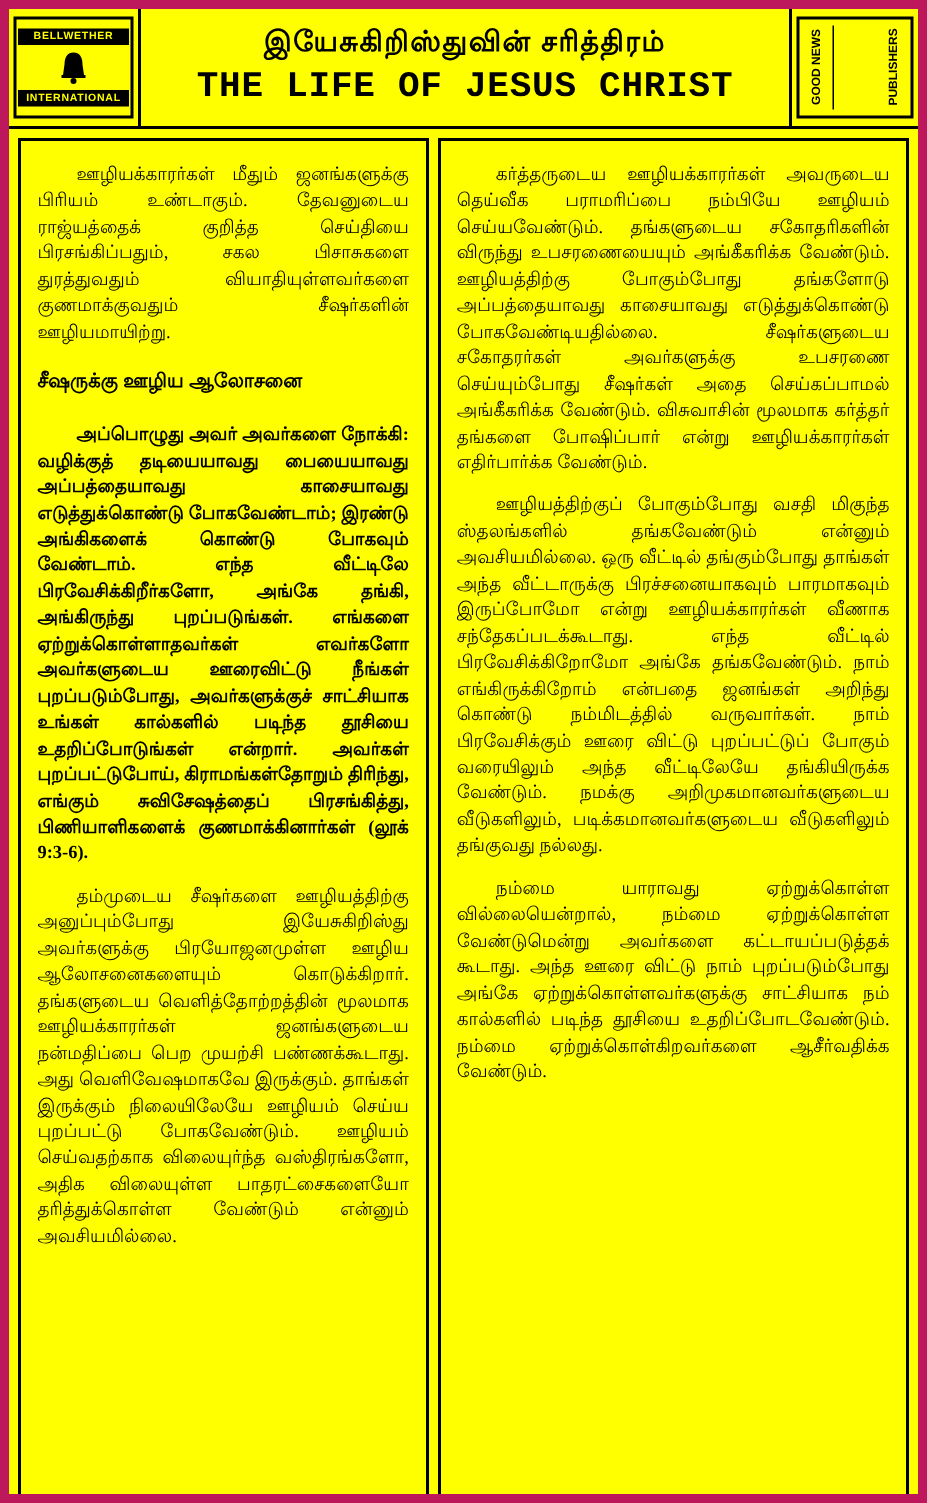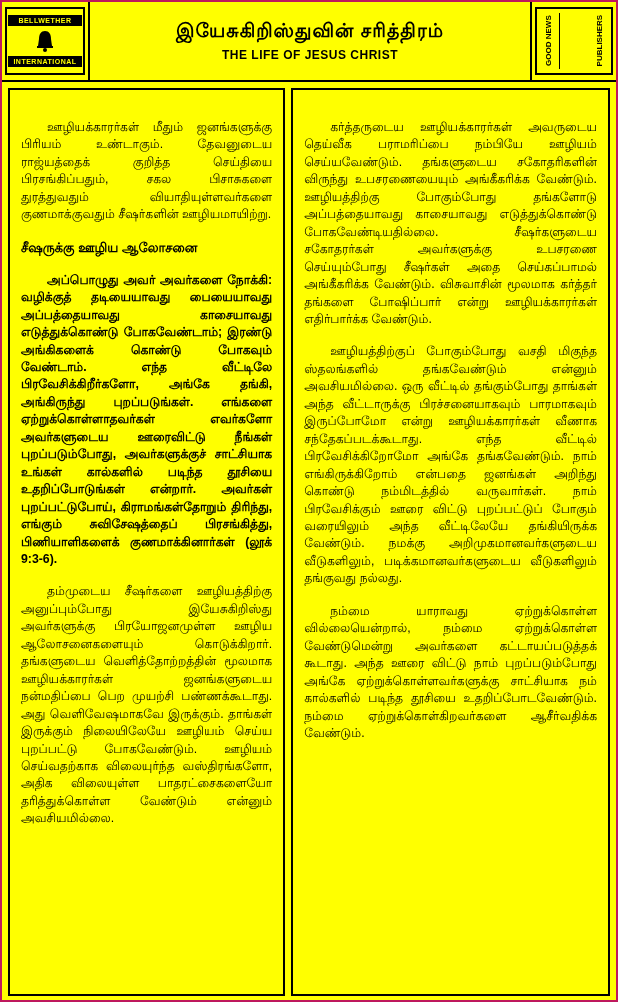--- a/index.html
+++ b/index.html
@@ -11,21 +11,21 @@
     width: 618px;
     height: 1002px;
     font-family: "Liberation Sans", sans-serif;
   }
   .page {
     position: relative;
     width: 618px;
     height: 1002px;
     background: #0369a1;
     box-sizing: border-box;
-    border: 2px solid #be185d;
+    border: 6px solid #be185d;
     overflow: hidden;
   }
 
   
   .header {
     display: flex;
     align-items: stretch;
     height: 78px;
     border-bottom: 2px solid #000000;
     background: #ffff00;
@@ -81,24 +81,24 @@
     box-sizing: border-box;
   }
   .title-ta {
     font-size: 19px;
     font-weight: bold;
     color: #000000;
     letter-spacing: 1px;
     white-space: nowrap;
   }
   .title-en {
-    font-size: 12px;
-    font-weight: bold;
-    color: #000000;
-    font-family: Liberation Sans, sans-serif;
+    font-size: 24px;
+    font-weight: bold;
+    color: #000000;
+    font-family: Liberation Mono, monospace;
     letter-spacing: 0.5px;
     margin-top: 4px;
     white-space: nowrap;
   }
 
   .logo-right {
     width: 84px;
     background: #ffff00;
     display: flex;
     align-items: center;
@@ -151,31 +151,31 @@
     overflow: hidden;
   }
   .col-left {
     width: 292px;
     margin-right: 6px;
   }
   .col-right {
     width: 336px;
   }
   p.para {
-    margin: 15px 0 11px 0;
+    margin: 0 0 11px 0;
     font-size: 12.3px;
     line-height: 1.42;
     color: #000000;
     text-align: justify;
     text-indent: 26px;
-    font-family: Liberation Sans, sans-serif;
+    font-family: Liberation Serif, serif;
   }
   p.para.bold { font-weight: bold; text-indent: 26px; }
   h2.subhead {
-    margin: 16px 0 7px 0;
+    margin: 16px 0 18px 0;
     font-size: 13px;
     font-weight: bold;
     color: #000000;
     text-align: left;
   }
 </style>
 </head>
 <body>
 
 <div class="page">

